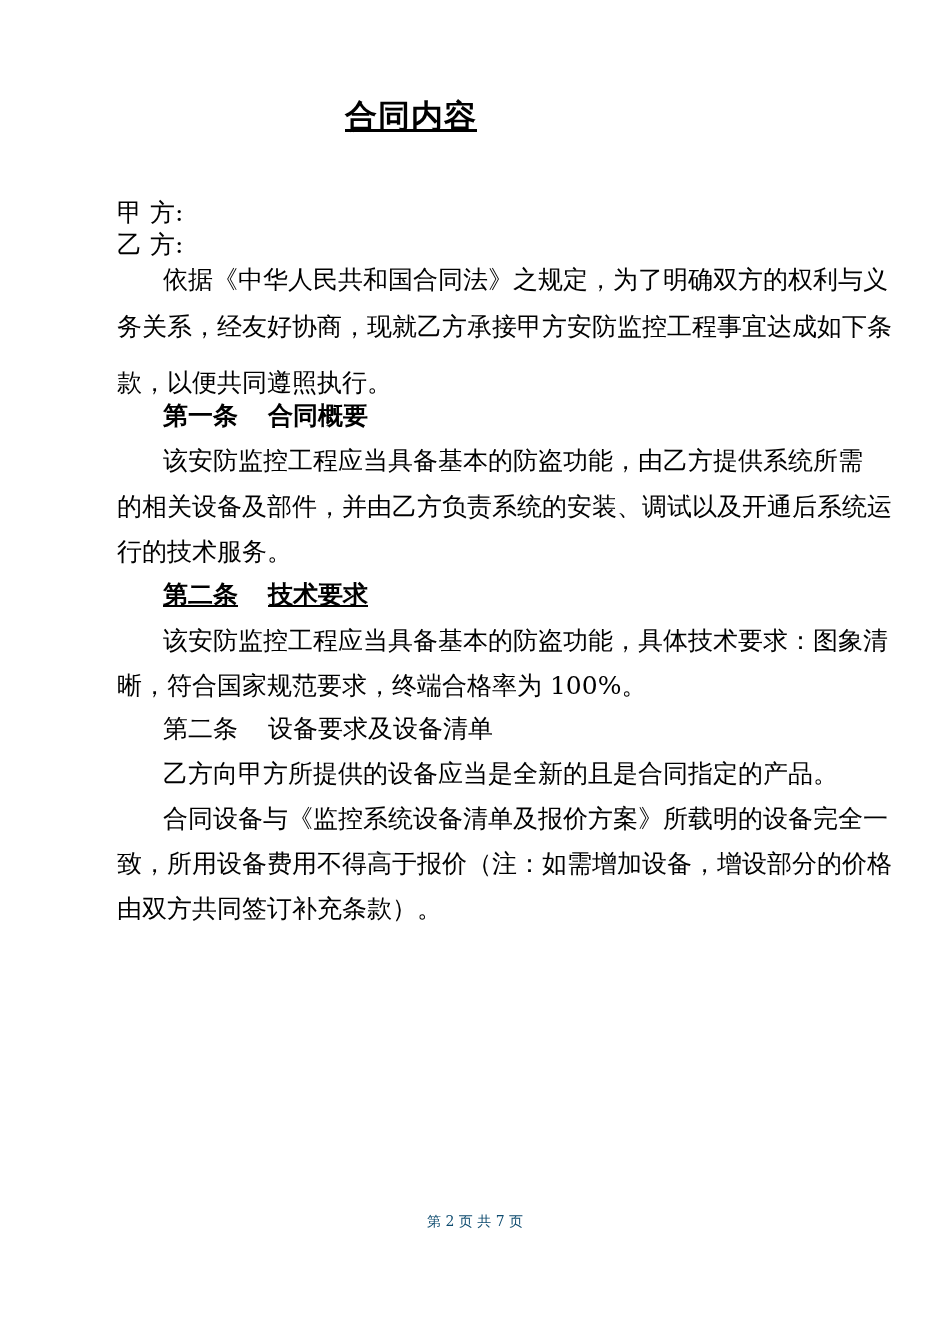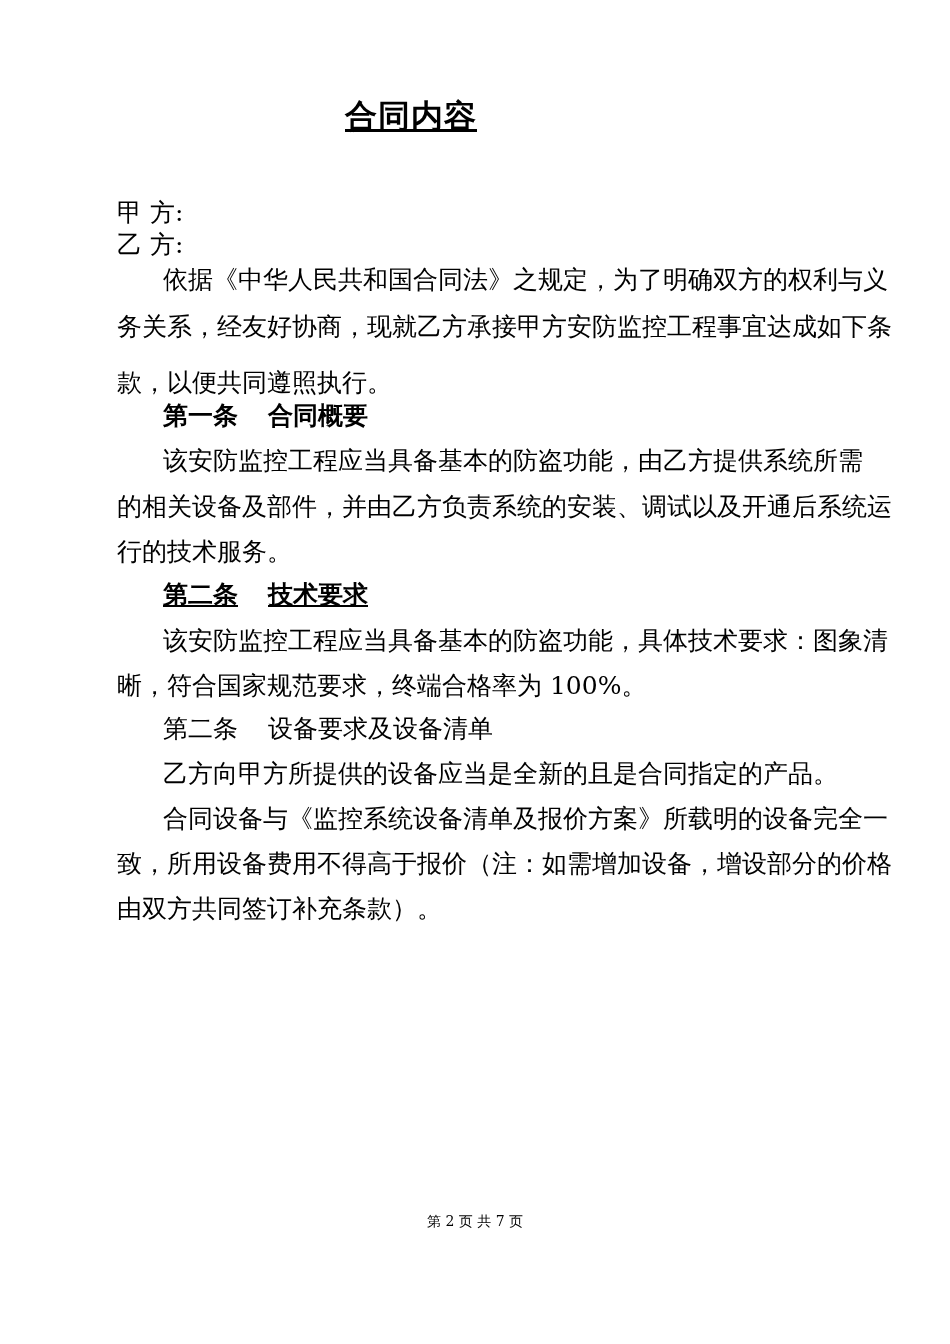--- a/index.html
+++ b/index.html
@@ -44,21 +44,21 @@
     .full { left: 117px; width: 718px; text-align: justify; text-align-last: justify; }
     .full.last { text-align-last: left; }
     .heading { font-weight: bold; font-family: "DejaVu Sans", "Liberation Sans", sans-serif; }
     .gap { display: inline-block; width: 30px; }
     .footer {
       position: absolute;
       left: 0; width: 950px;
       top: 1213px;
       text-align: center;
       font-size: 14px;
-      color: #000000;
+      color: #0c4a6e;
     }
   </style>
 </head>
 <body>
 
 <div class="page">
 
   <div class="title">合同内容</div>
 
   <div class="line party" style="top:198px;">甲  方:</div>

